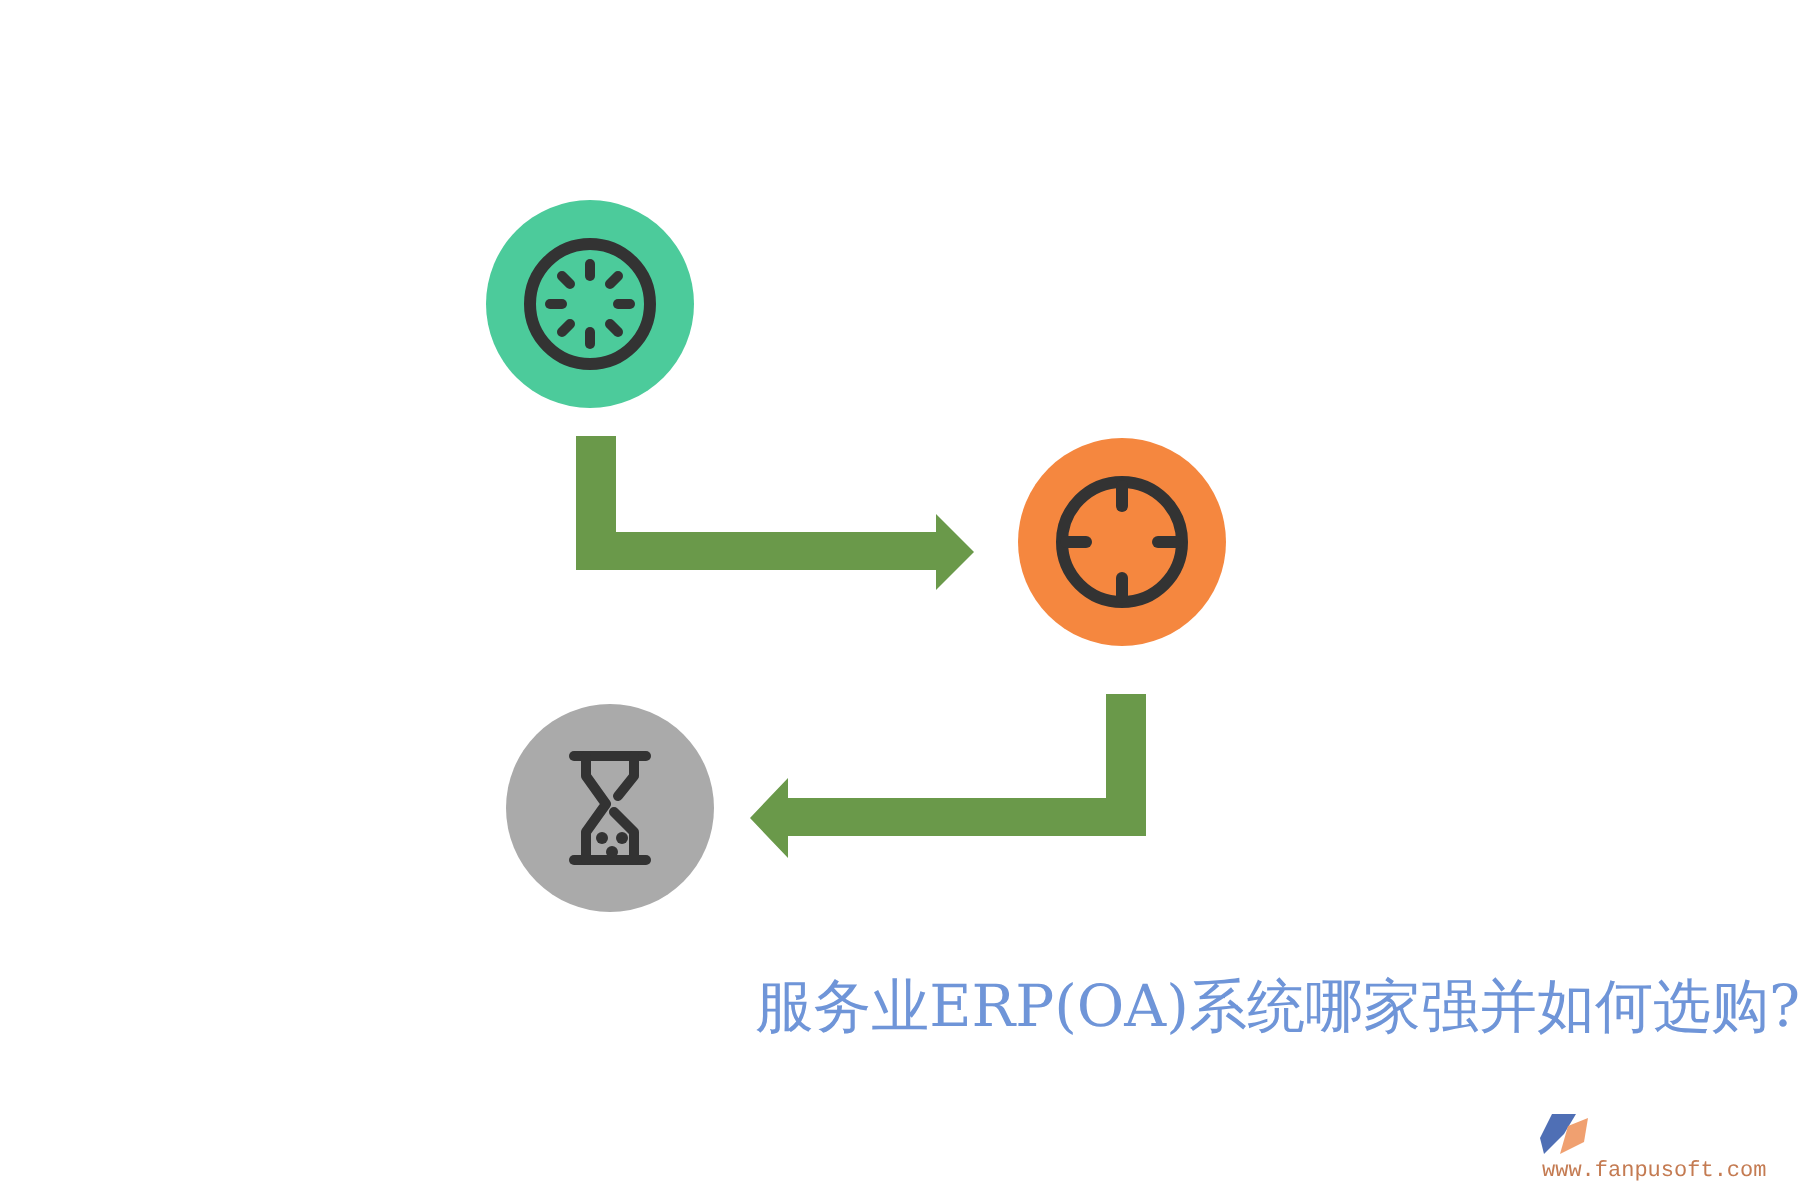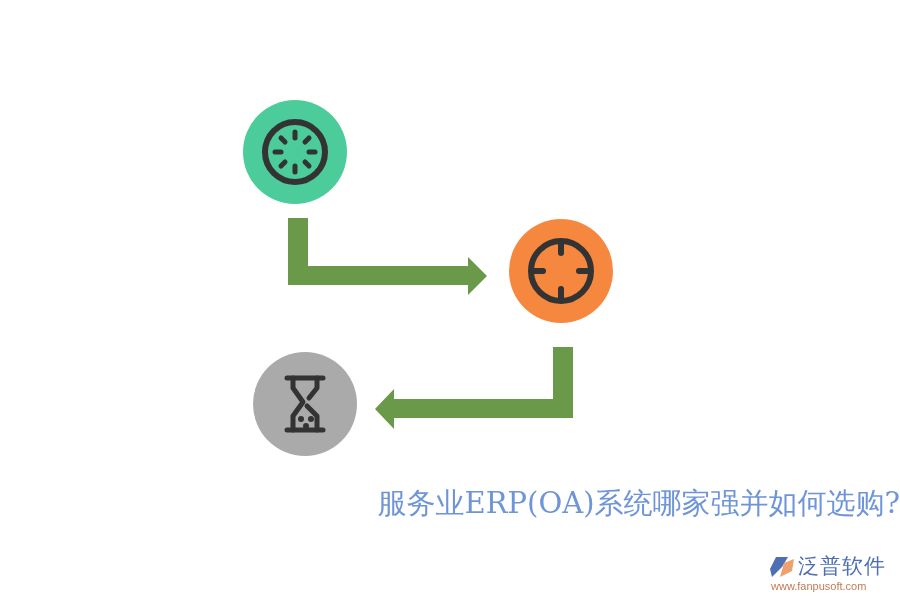--- a/index.html
+++ b/index.html
@@ -24,21 +24,21 @@
     position: absolute; left: 768px; top: 552px; width: 130px; height: 45px;
   }
   .logo-mark { position: absolute; left: 0; top: 3px; width: 30px; height: 24px; }
   .logo-name {
     position: absolute; left: 30px; top: 0px; font-size: 21px; color: #4f6fb5;
     font-family: "DejaVu Sans", "Liberation Sans", sans-serif; letter-spacing: 1px;
     white-space: nowrap;
   }
   .logo-url {
     position: absolute; left: 3px; top: 28px; font-size: 11px; color: #c47b52;
-    font-family: Liberation Sans, sans-serif; white-space: nowrap;
+    font-family: Liberation Mono, monospace; white-space: nowrap;
   }
 </style>
 </head>
 <body>
 
 <svg id="diagram-svg" width="900" height="600" viewBox="0 0 900 600">
 
   <path d="M288 218 L308 218 L308 266 L468 266 L468 257 L487 276 L468 295 L468 285 L288 285 Z" fill="#6a994a"></path>
 
   <path d="M553 347 L573 347 L573 418 L394 418 L394 429 L375 409 L394 389 L394 399 L553 399 Z" fill="#6a994a"></path>
@@ -89,15 +89,14 @@
   </svg>
 </div>
 
 <div class="title">服务业ERP(OA)系统哪家强并如何选购?</div>
 
 <div class="logo">
   <svg class="logo-mark" viewBox="0 0 30 24">
     <path d="M8 2 L20 2 L14 12 L4 22 L2 14 Z" fill="#4f6fb5"></path>
     <path d="M16 8 L26 4 L24 16 L12 22 Z" fill="#f0a070"></path>
   </svg>
-  <div class="logo-name">泛普软件</div>
   <div class="logo-url">www.fanpusoft.com</div>
 </div>
 
 </body></html>

